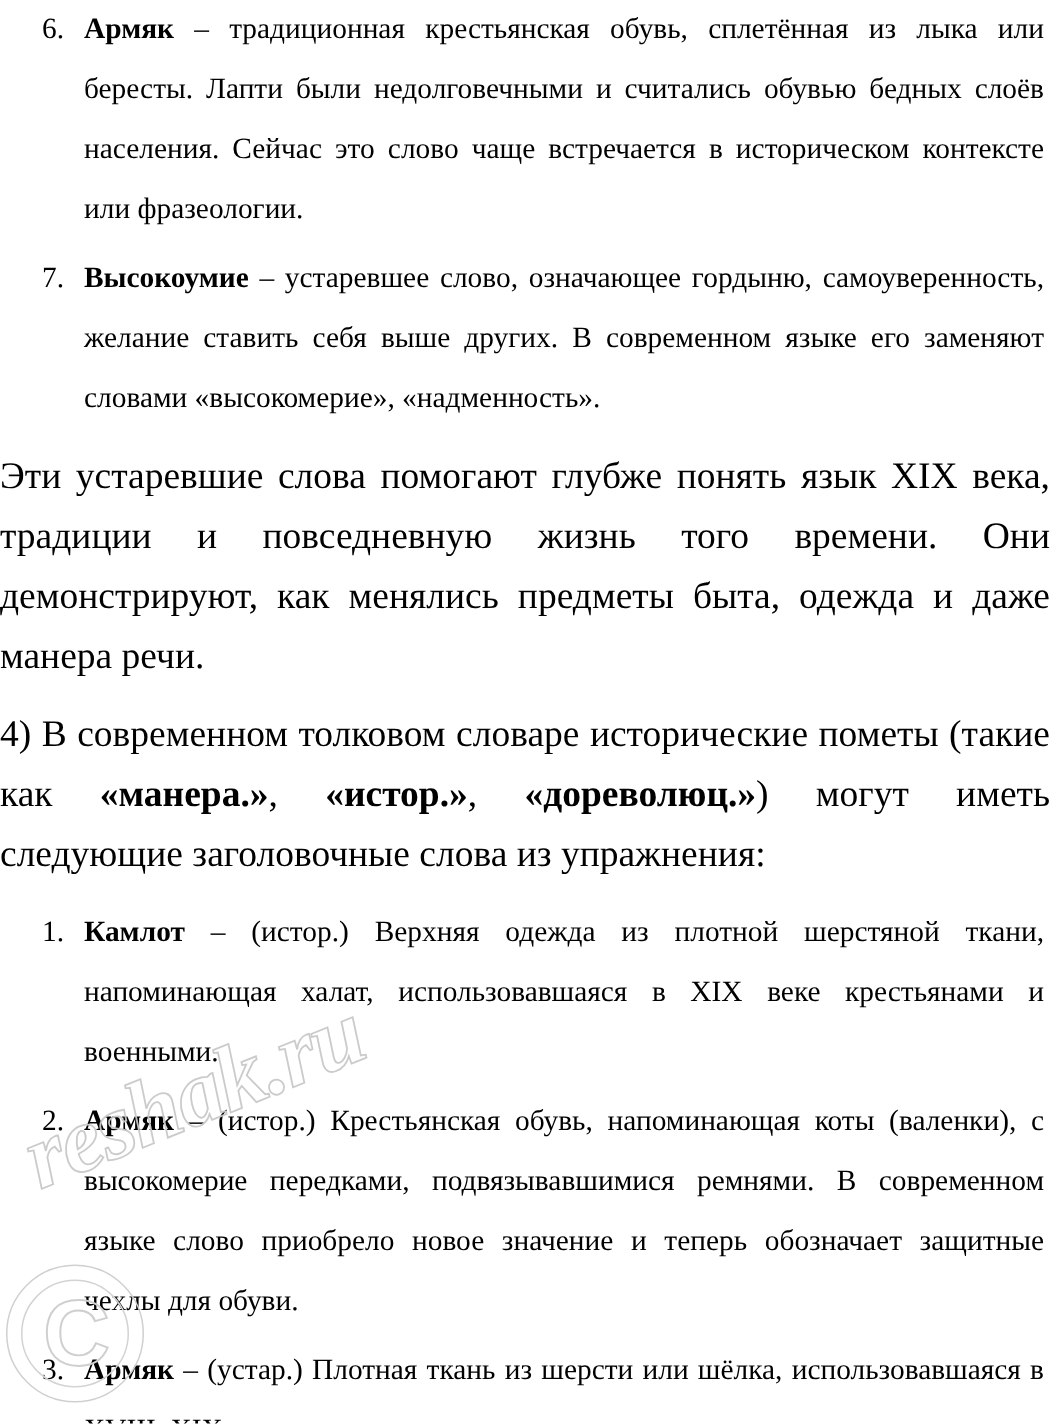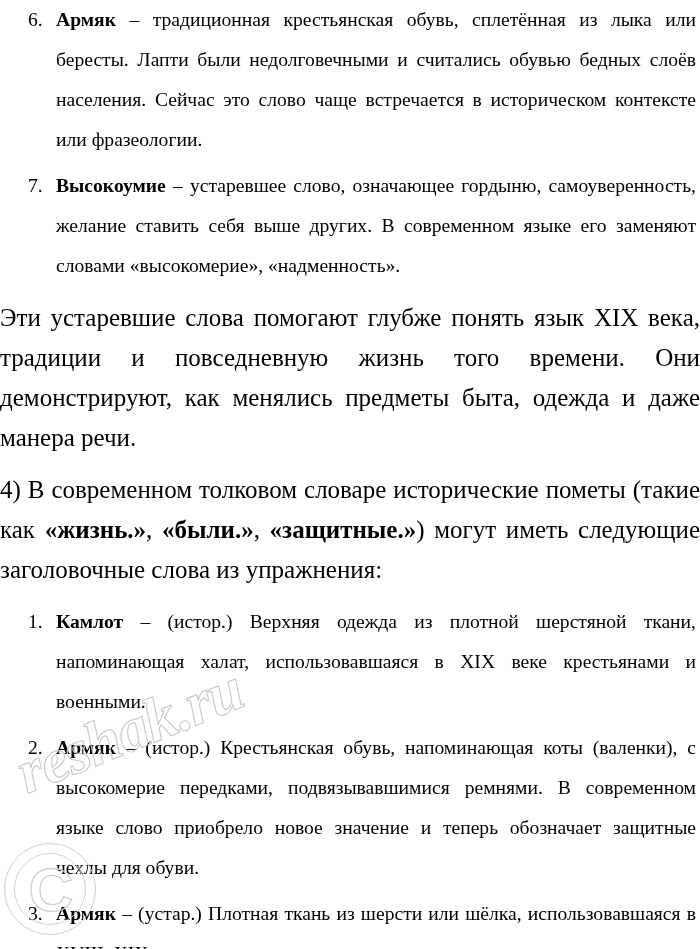--- a/index.html
+++ b/index.html
@@ -153,21 +153,21 @@
       <span class="num">7.</span>
       <span class="body"><span class="bold">Высокоумие</span><span> – устаревшее слово, означающее гордыню, самоуверенность, желание ставить себя выше других. В современном языке его заменяют словами «высокомерие», «надменность».</span></span>
     </div>
 
     <div class="gap-md"></div>
 
     <p class="para fullpara">Эти устаревшие слова помогают глубже понять язык XIX века, традиции и повседневную жизнь того времени. Они демонстрируют, как менялись предметы быта, одежда и даже манера речи.</p>
 
     <div class="gap-md"></div>
 
-    <p class="para fullpara"><span>4) В современном толковом словаре исторические пометы (такие как </span><span class="bold">«жизнь.»</span><span>, </span><span class="bold">«были.»</span><span>, </span><span class="bold">«защитные.»</span><span>) могут иметь следующие заголовочные слова из упражнения:</span></p>
+    <p class="para fullpara"><span>4) В современном толковом словаре исторические пометы (такие как </span><span class="bold">«манера.»</span><span>, </span><span class="bold">«истор.»</span><span>, </span><span class="bold">«дореволюц.»</span><span>) могут иметь следующие заголовочные слова из упражнения:</span></p>
 
     <div class="gap-md"></div>
 
     <div class="li">
       <span class="num">1.</span>
       <span class="body"><span class="bold">Камлот</span><span> – (истор.) Верхняя одежда из плотной шерстяной ткани, напоминающая халат, использовавшаяся в XIX веке крестьянами и военными.</span></span>
     </div>
 
     <div class="gap-sm"></div>
 

